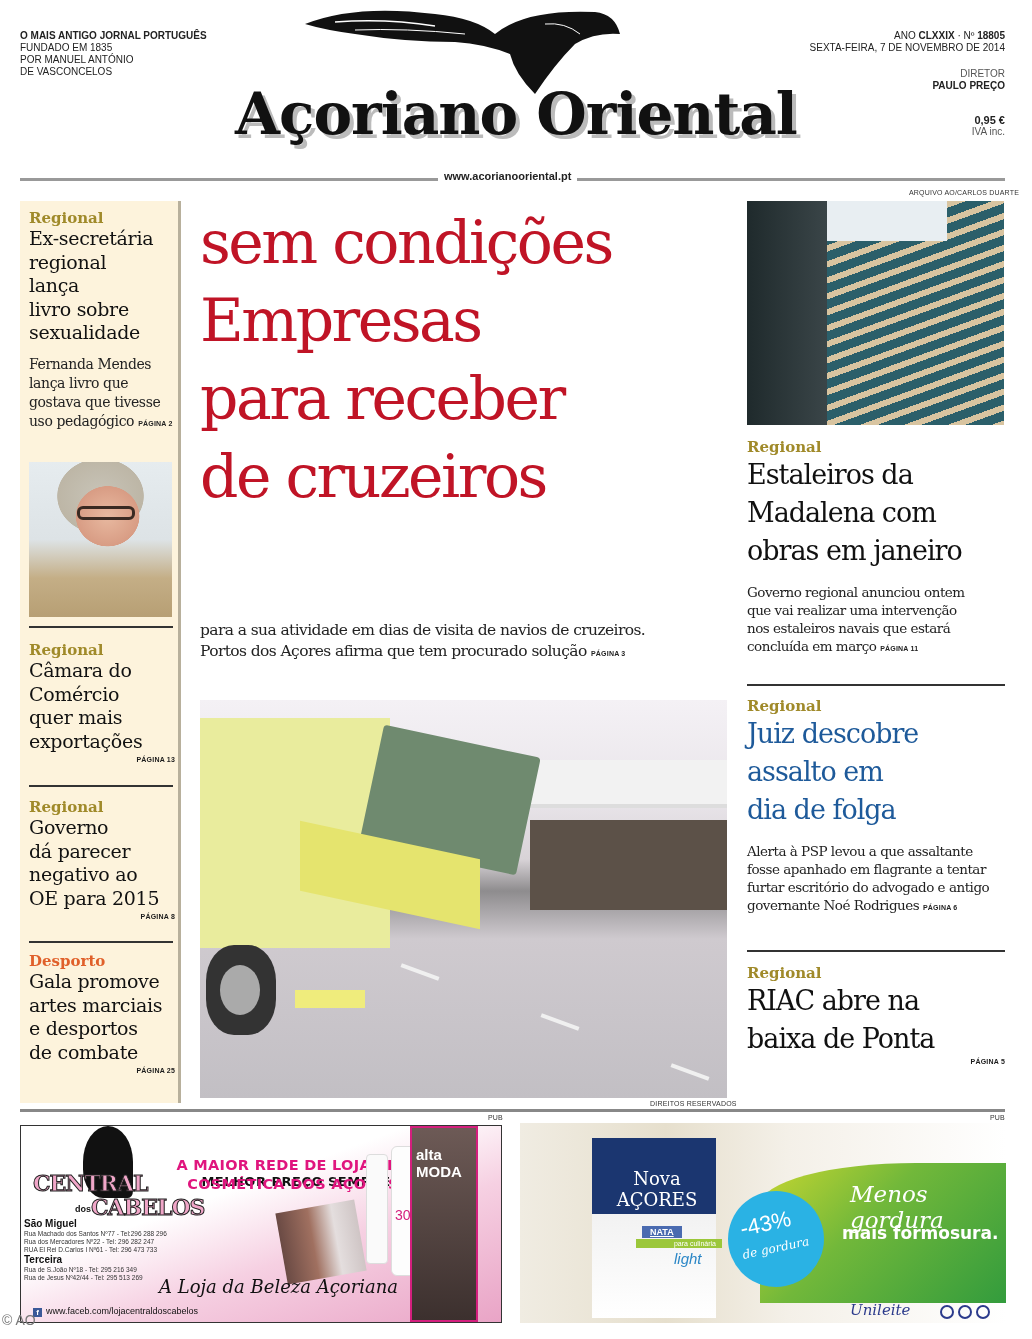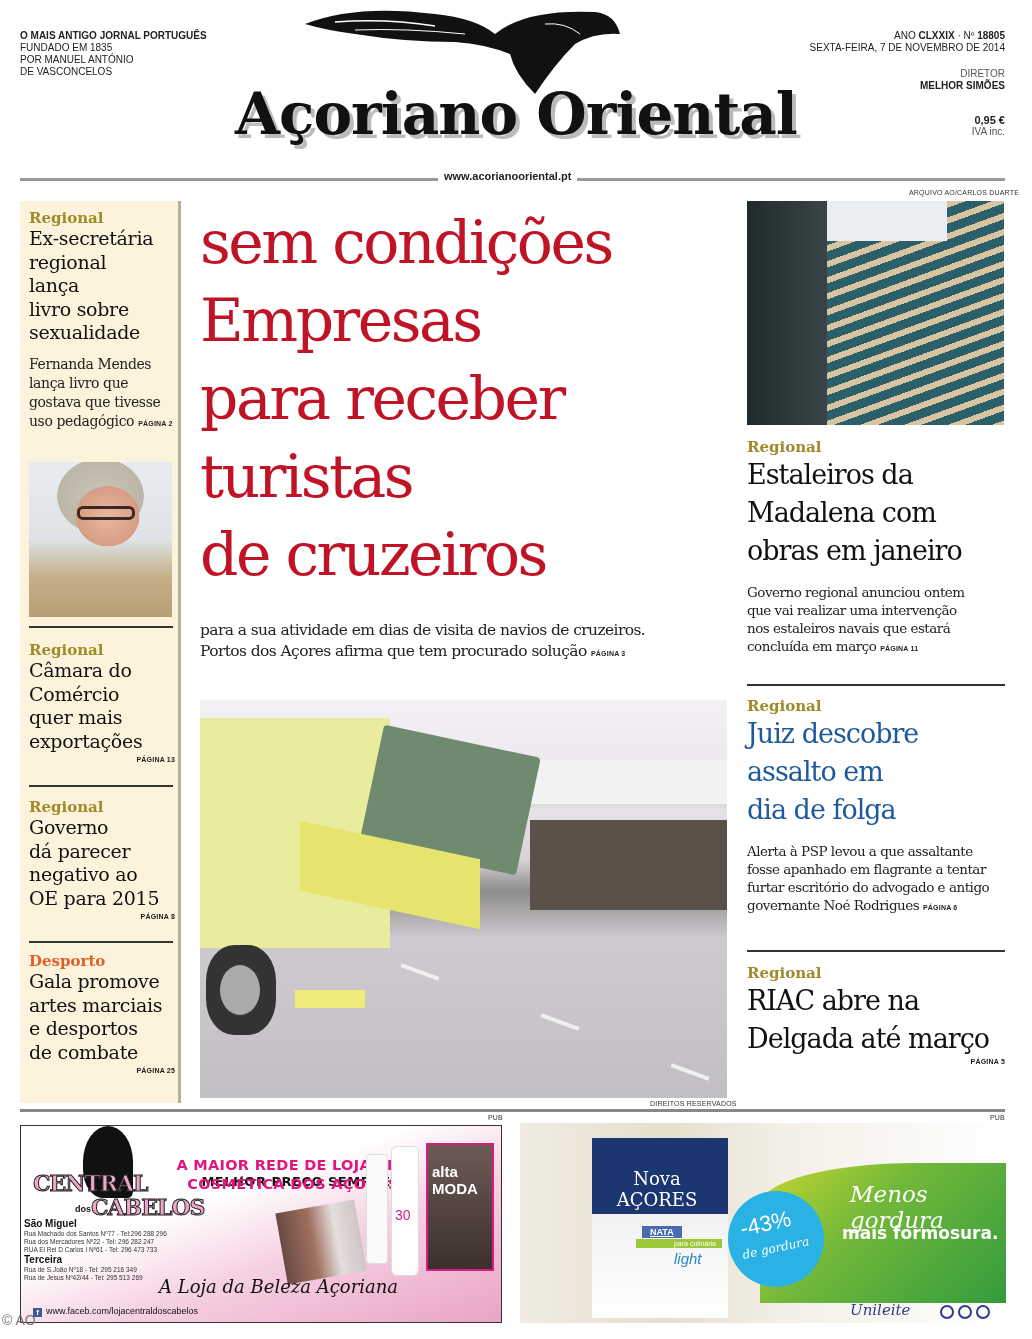--- a/index.html
+++ b/index.html
@@ -82,38 +82,38 @@
   .ad1-brand2 { position: absolute; left: 70px; top: 68px; font-family: "DejaVu Serif", serif; font-weight: bold; font-size: 22px; color: #f0a6c8; -webkit-text-stroke: 1px #222; letter-spacing: -1px; }
   .ad1-dos { position: absolute; left: 54px; top: 78px; font-size: 9px; font-weight: bold; color: #111; }
   .hair { position: absolute; left: 62px; top: 0; width: 50px; height: 72px; background: #111; border-radius: 50% 50% 10% 40%; }
   .ad1-h1 { position: absolute; left: 140px; top: 8px; width: 270px; text-align: center; font-family: "DejaVu Sans", sans-serif; font-weight: bold; font-size: 13px; color: #111; letter-spacing: .5px; margin-top: 40px; }
   .ad1-h2 { position: absolute; left: 132px; top: 30px; width: 280px; text-align: center; font-family: "DejaVu Sans", sans-serif; font-weight: bold; font-size: 14.5px; line-height: 19px; color: #e0157e; letter-spacing: .3px; }
   .ad1-addr { position: absolute; left: 3px; top: 92px; font-size: 6.5px; line-height: 8px; color: #333; }
   .ad1-addr .isl { font-weight: bold; font-size: 10px; line-height: 12px; color: #111; }
   .ad1-script { position: absolute; left: 138px; top: 150px; font-family: "DejaVu Serif", serif; font-style: italic; font-size: 18px; color: #111; }
   .ad1-fb { position: absolute; left: 12px; top: 180px; font-size: 9px; color: #111; }
   .fb-icon { display: inline-block; width: 9px; height: 9px; background: #3b5998; color: #fff; font-size: 8px; line-height: 9px; text-align: center; font-weight: bold; margin-right: 4px; vertical-align: -1px; }
-  .box-a { position: absolute; left: 405px; top: 0; width: 68px; height: 128px; background: linear-gradient(180deg, #6d5a56, #3c302e); border: 2px solid #d41f7e; margin-top: 17px; }
+  .box-a { position: absolute; left: 389px; top: 0; width: 68px; height: 196px; background: linear-gradient(180deg, #6d5a56, #3c302e); border: 2px solid #d41f7e; }
   .box-a .t { position: absolute; left: 4px; top: 18px; color: #fff; font-weight: bold; font-size: 15px; }
   .tube { position: absolute; left: 345px; top: 28px; width: 22px; height: 110px; background: #fafafa; border: 1px solid #ddd; border-radius: 4px; }
   .bottle { position: absolute; left: 370px; top: 20px; width: 28px; height: 130px; background: #fdfdfd; border: 1px solid #ddd; border-radius: 6px; }
   .bottle .n { position: absolute; left: 3px; top: 60px; font-size: 14px; color: #d41f7e; }
   .packs { position: absolute; left: 260px; top: 80px; width: 80px; height: 72px; background: linear-gradient(90deg, #6a4a44, #a07060 40%, #e4dede 70%, #cfc5c5); transform: rotate(-10deg); }
   .watermark { position: absolute; left: 2px; top: 1312px; font-size: 14px; color: #777; }
 
   .ad2 { left: 520px; top: 1123px; width: 486px; height: 200px; overflow: hidden;
     background: linear-gradient(90deg, #f0ece2 0%, #e6dfcd 30%, #f4f0e8 55%, #ffffff 100%); }
   .ad2-green { position: absolute; left: 240px; top: 40px; width: 260px; height: 140px;
     background: linear-gradient(135deg, #c9d730 0%, #72b83a 40%, #2f9a3d 100%); border-radius: 60% 0 0 0 / 30% 0 0 0; }
   .ad2-l1 { position: absolute; left: 330px; top: 58px; font-family: "DejaVu Serif", serif; font-style: italic; font-size: 23px; color: #fff; }
   .ad2-l2 { position: absolute; left: 322px; top: 100px; font-family: "DejaVu Sans", sans-serif; font-weight: bold; font-size: 17px; color: #fff; }
   .ad2-circle { position: absolute; left: 208px; top: 68px; width: 96px; height: 96px; border-radius: 50%; background: #2ab2e4; }
   .ad2-pct { position: absolute; left: 220px; top: 88px; font-size: 22px; color: #fff; transform: rotate(-12deg); }
   .ad2-pct2 { position: absolute; left: 222px; top: 118px; font-family: "DejaVu Serif", serif; font-style: italic; font-size: 12px; color: #fff; transform: rotate(-12deg); }
-  .carton { position: absolute; left: 72px; top: 15px; width: 136px; height: 180px; background: linear-gradient(180deg, #1b3670 0%, #1b3670 42%, #f2f2f2 42%, #ffffff 100%); }
+  .carton { position: absolute; left: 72px; top: 15px; width: 124px; height: 180px; background: linear-gradient(180deg, #1b3670 0%, #1b3670 42%, #f2f2f2 42%, #ffffff 100%); }
   .carton .brand { position: absolute; left: 0; width: 130px; top: 30px; text-align: center; color: #fff; font-family: "DejaVu Serif", serif; font-size: 18px; }
   .carton .nata { position: absolute; left: 50px; top: 88px; background: #4a6bb0; color: #fff; font-size: 9px; font-weight: bold; padding: 1px 8px; text-decoration: underline; }
   .carton .culin { position: absolute; left: 44px; top: 101px; width: 86px; background: #9bc73a; color: #fff; font-size: 7px; padding: 1px 6px; text-align: right; }
   .carton .light { position: absolute; left: 82px; top: 112px; color: #2a86c6; font-style: italic; font-size: 15px; }
   .ad2-logo { position: absolute; left: 330px; top: 178px; font-family: "DejaVu Serif", serif; font-style: italic; font-size: 15px; color: #2c3b8c; }
   .seal { position: absolute; top: 182px; width: 14px; height: 14px; border: 2px solid #2c3b8c; border-radius: 50%; }
 </style>
 </head>
 <body>
 
@@ -137,21 +137,21 @@
 <div class="abs mh-right">
   <div>
     <span>ANO</span>
     <b>CLXXIX</b>
     <span>· Nº</span>
     <b>18805</b>
   </div>
   <div>SEXTA-FEIRA, 7 DE NOVEMBRO DE 2014</div>
   <div class="gap"></div>
   <div class="light">DIRETOR</div>
-  <div style="font-weight:bold">MELHOR SIMÕES</div>
+  <div style="font-weight:bold">PAULO PREÇO</div>
   <div class="gap" style="height:22px"></div>
   <div class="price">0,95 €</div>
   <div class="light">IVA inc.</div>
 </div>
 
 <div class="abs rule-url">
   <div class="line" style="left:0;width:985px"></div>
 </div>
 <a class="abs url">www.acorianooriental.pt</a>
 
@@ -210,21 +210,20 @@
       <div>de combate</div>
     </div>
     <span class="pg pg-right">PÁGINA 25</span>
   </div>
 </div>
 
 <div class="abs headline">
   <div>sem condições</div>
   <div>Empresas</div>
   <div>para receber</div>
-  <div>turistas</div>
   <div>de cruzeiros</div>
 </div>
 
 <div class="abs lead">
   <div>para a sua atividade em dias de visita de navios de cruzeiros.</div>
   <div><span>Portos dos Açores afirma que tem procurado solução</span> <span class="pg">PÁGINA 3</span></div>
 </div>
 
 <div class="abs main-photo">
   <div class="canopy"></div>
@@ -275,21 +274,21 @@
     <div>furtar escritório do advogado e antigo</div>
     <div><span>governante Noé Rodrigues</span> <span class="pg">PÁGINA 6</span></div>
   </div>
 </div>
 <div class="rc-rule" style="top:950px"></div>
 
 <div class="rc-item" style="top:964px">
   <div class="kicker">Regional</div>
   <div class="rc-title">
     <div>RIAC abre na</div>
-    <div>Delgada até março</div>
+    <div>baixa de Ponta</div>
   </div>
   <span class="pg pg-right" style="margin-top:0">PÁGINA 5</span>
 </div>
 
 <div class="abs bottom-rule"></div>
 <div class="abs credit" style="left:488px;top:1114px">PUB</div>
 <div class="abs credit" style="left:990px;top:1114px">PUB</div>
 
 <div class="abs ad1">
   <div class="hair"></div>

